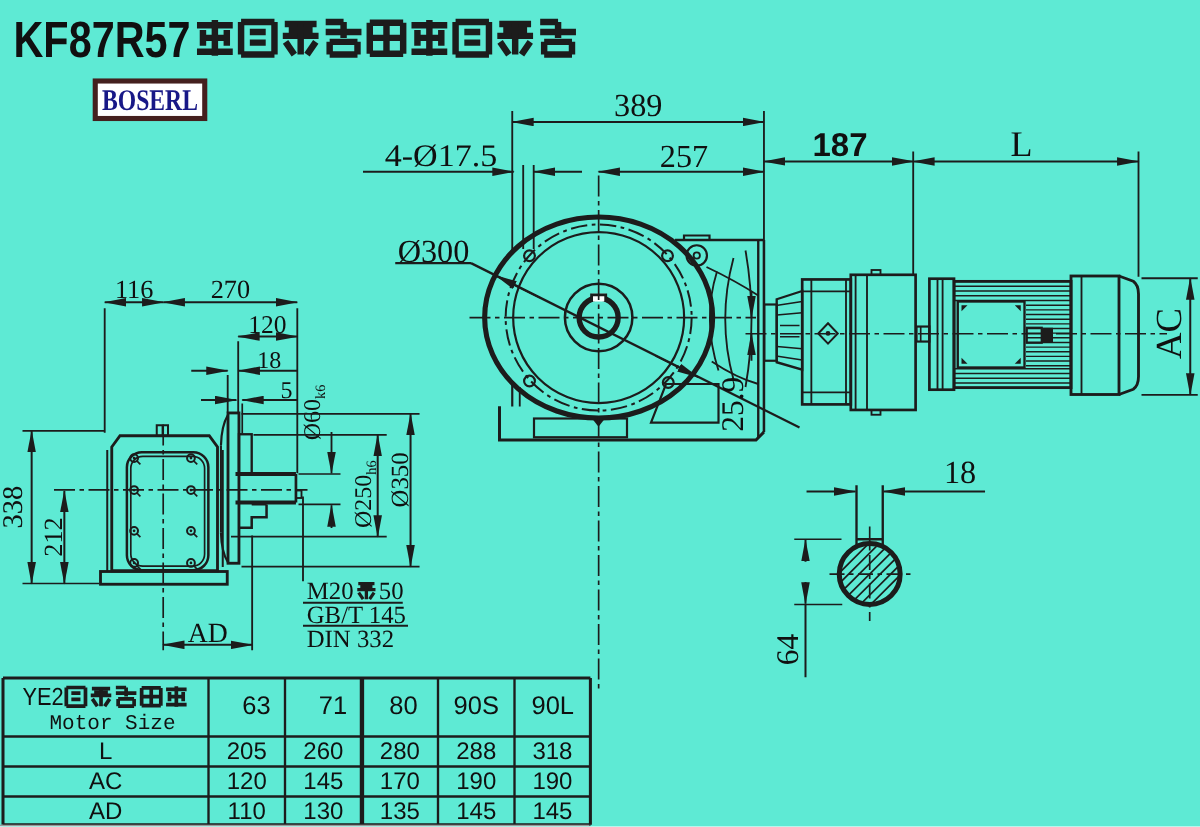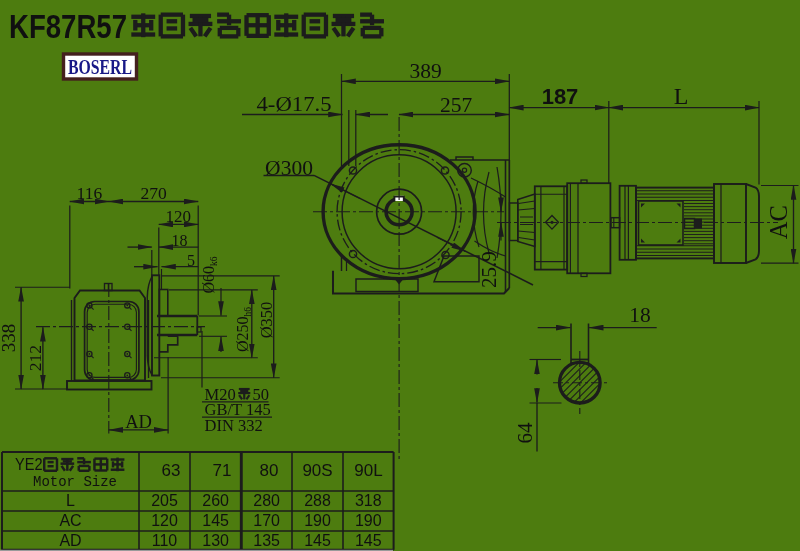--- a/index.html
+++ b/index.html
@@ -1,15 +1,15 @@
 <!DOCTYPE html>
 <html><head><meta charset="utf-8"><style>
 html,body{margin:0;padding:0;background:#fff;}
 svg{filter:blur(0.33px);}
-#pg{position:relative;width:800px;height:551px;background:#4d7c0f;overflow:hidden;}
+#pg{position:relative;width:800px;height:551px;background:#5eead4;overflow:hidden;}
 text{white-space:pre;}
 </style></head><body>
 <div id="pg">
 <svg width="800" height="551" viewBox="0 0 800 551">
 <defs>
 <marker id="ar" viewBox="0 0 15 6" markerWidth="15" markerHeight="6" refX="14.3" refY="3" orient="auto-start-reverse" markerUnits="userSpaceOnUse">
           <path d="M0,0.15 L15,3 L0,5.85 Z" fill="#1c1c1c"></path>
         </marker>
 </defs>
 <text x="9" y="38" font-family="Liberation Sans, serif" font-size="34" font-weight="bold" fill="#101010" text-anchor="start" textLength="118" lengthAdjust="spacingAndGlyphs">KF87R57</text>

